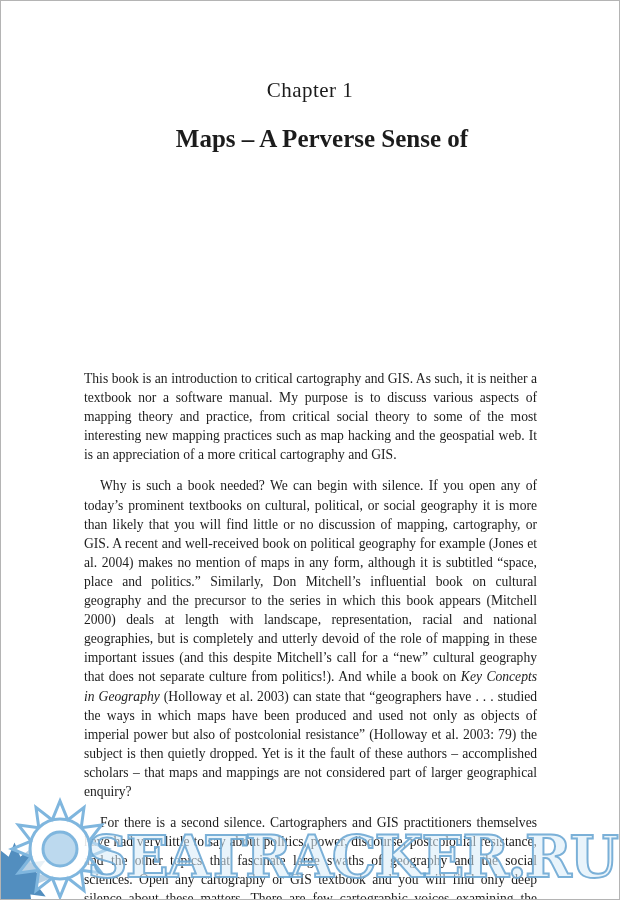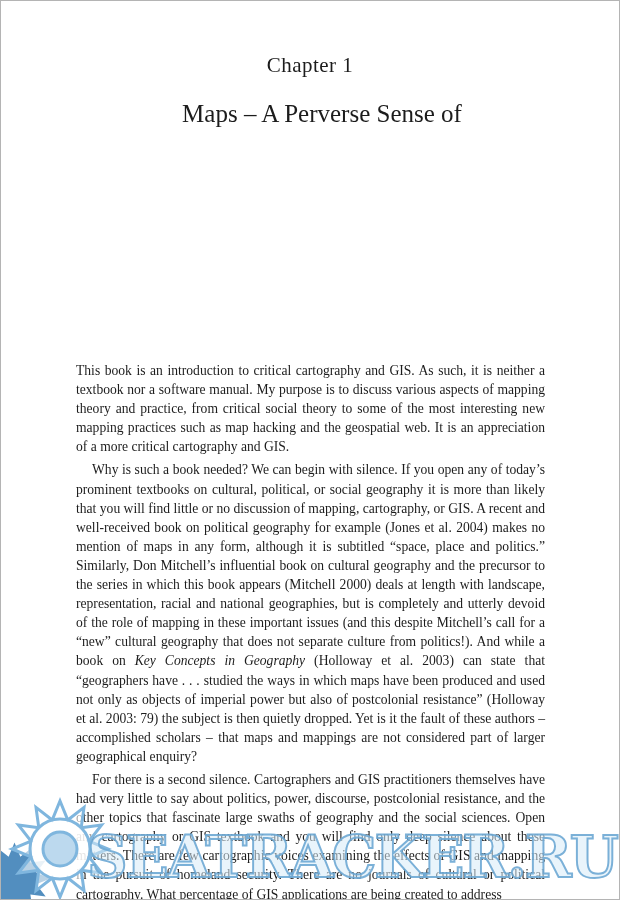--- a/index.html
+++ b/index.html
@@ -11,44 +11,44 @@
     position: relative;
     width: 618px;
     height: 898px;
     border: 1px solid #b4b4b4;
     background: #ffffff;
     overflow: hidden;
     font-family: "Liberation Serif", serif;
     color: #1c1c1c;
   }
   .chapter-label {
-    padding-top: 52px;
+    padding-top: 77px;
     text-align: center;
     font-size: 21px;
     letter-spacing: 0.5px;
   }
   .chapter-title {
     margin: 20px 0 0 0;
     text-align: center;
     font-size: 25px;
     line-height: 31px;
-    font-weight: normal;
+    font-weight: bold;
     padding-left: 24px;
   }
   .body-text {
     position: absolute;
     top: 356px;
     left: 71px;
     width: 477px;
     font-size: 13.6px;
     line-height: 19.1px;
     text-align: justify;
   }
   .body-text p {
-    margin: 4px;
+    margin: 12px;
   }
   .body-text p.indent {
     text-indent: 16px;
   }
   .watermark {
     position: absolute;
     left: 0;
     right: 0;
     bottom: -8px;
     height: 116px;

